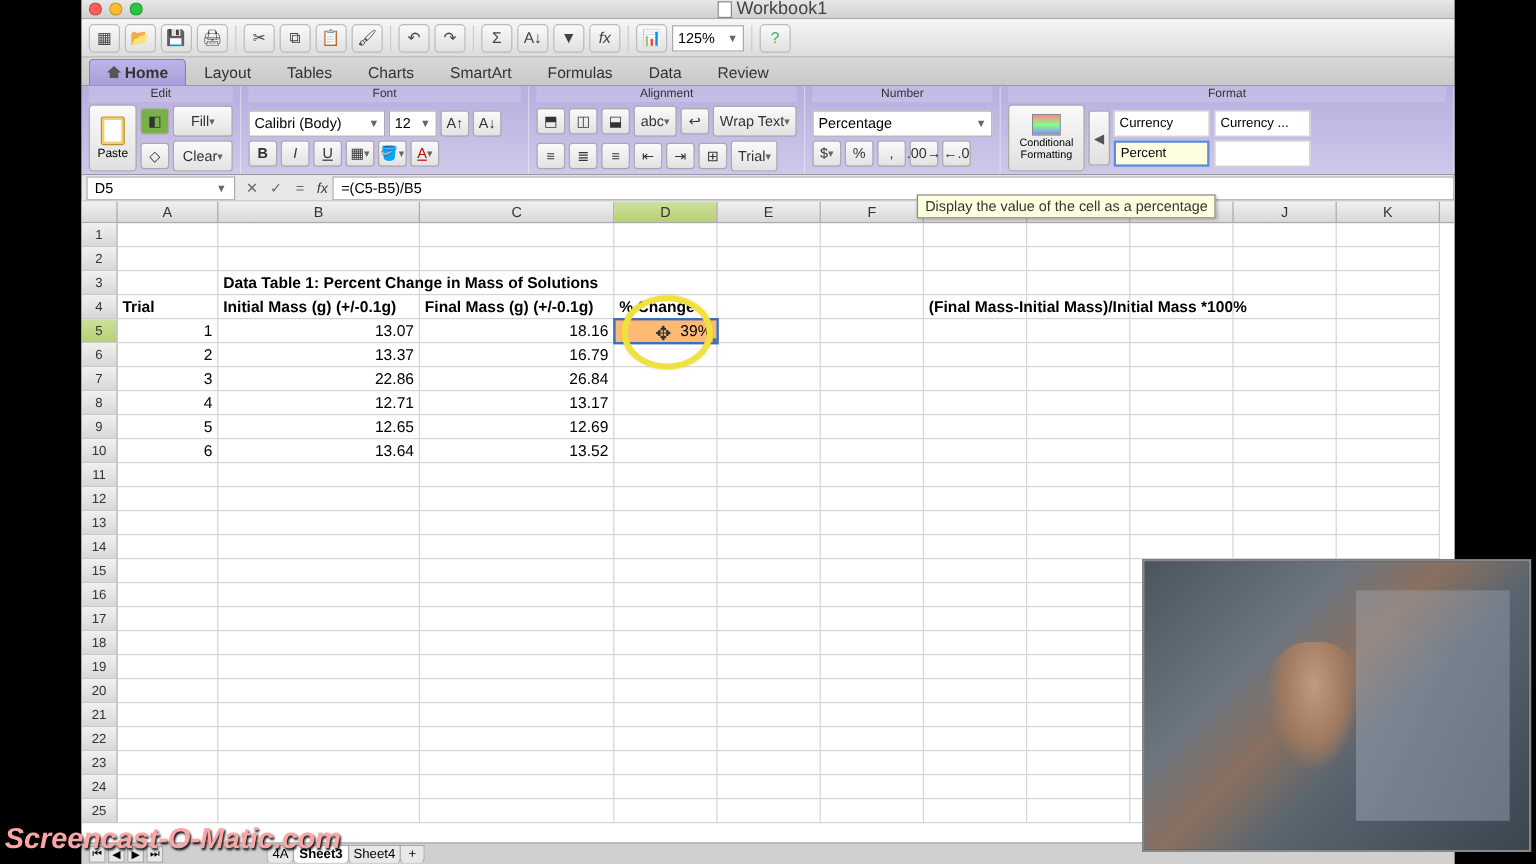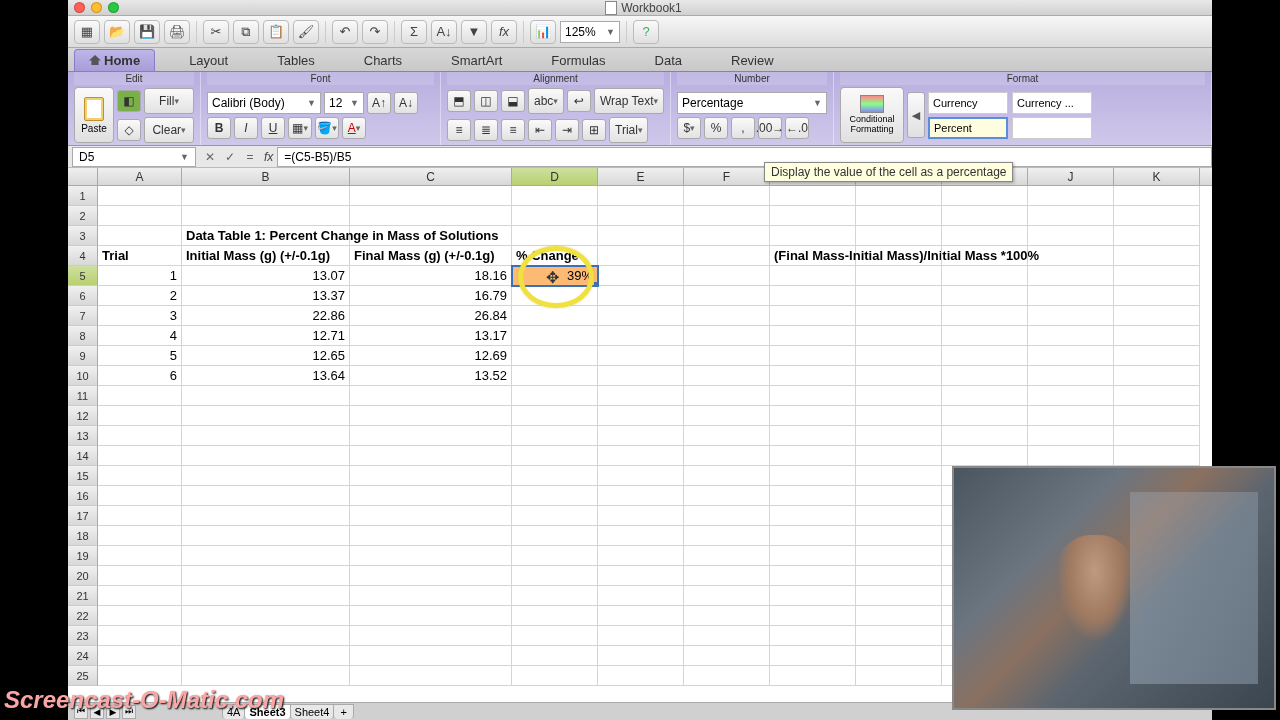--- a/index.html
+++ b/index.html
@@ -3,31 +3,31 @@
 <meta charset="utf-8">
 <style>
   * { box-sizing: border-box; margin: 0; padding: 0; font-family: "Lucida Grande", Arial, sans-serif; }
   body { background: #000; width: 1280px; height: 720px; overflow: hidden; position: relative; }
   .app { position: absolute; left: 68px; top: 0; width: 1144px; height: 720px; background: #e8e8e8; }
   
   
   .titlebar { height: 16px; background: linear-gradient(#e8e8e8,#d0d0d0); display: flex; align-items: center; padding-left: 6px; border-bottom: 1px solid #aaa; }
   .tl-btn { width: 11px; height: 11px; border-radius: 50%; margin-right: 6px; border: 1px solid rgba(0,0,0,0.2); }
   .tl-red { background: #ff5f57; } .tl-yel { background: #febc2e; } .tl-grn { background: #28c840; }
-  .titlebar .title { flex: 1; text-align: center; font-size: 12px; color: #444; display: flex; justify-content: center; align-items: center; gap: 4px; margin-left: -50px; }
+  .titlebar .title { flex: 1; text-align: center; font-size: 15px; color: #444; display: flex; justify-content: center; align-items: center; gap: 4px; margin-left: -50px; }
   .doc-ico { width: 12px; height: 14px; background: #fff; border: 1px solid #888; display:inline-block; }
   
   
   .toolbar1 { height: 32px; background: linear-gradient(#f7f7f7,#dcdcdc); border-bottom: 1px solid #aaa; display: flex; align-items: center; padding: 0 6px; gap: 4px; }
   .tbtn { width: 26px; height: 24px; background: linear-gradient(#fafafa,#e0e0e0); border: 1px solid #bbb; border-radius: 4px; display: flex; align-items: center; justify-content: center; font-size: 13px; color: #444; }
   .sep { width: 1px; height: 22px; background: #ccc; margin: 0 2px; }
   .zoom { width: 60px; height: 22px; background: #fff; border: 1px solid #aaa; font-size: 12px; display:flex; align-items:center; padding:0 4px; justify-content:space-between;text-align:center; }
   
   
-  .ribbon-tabs { height: 24px; background: linear-gradient(#d8d8d8,#c8c8c8); display: flex; align-items: flex-end; padding-left: 6px; border-bottom: 1px solid #8a7acc; gap: 19px; }
+  .ribbon-tabs { height: 24px; background: linear-gradient(#d8d8d8,#c8c8c8); display: flex; align-items: flex-end; padding-left: 6px; border-bottom: 1px solid #8a7acc; }
   .rtab { padding: 3px 14px; font-size: 13px; color: #333; border: 1px solid transparent; border-bottom: none; cursor: pointer; }
   .rtab.active { background: linear-gradient(#bdb6e8,#a89dd8); border: 1px solid #8a7acc; border-bottom: none; border-radius: 4px 4px 0 0; font-weight: bold; }
   .rtab .home-ico { display:inline-block; width:12px; height:10px; background:#555; clip-path: polygon(50% 0,100% 55%,80% 55%,80% 100%,20% 100%,20% 55%,0 55%); margin-right:3px; }
   
   
   .ribbon { height: 74px; background: linear-gradient(#b8aee0,#cfc8ea); border-bottom: 1px solid #999; display: flex; }
   .group { border-right: 1px solid rgba(255,255,255,0.4); padding: 0 6px 2px; display:flex; flex-direction:column; }
   .group-label { font-size: 10px; text-align: center; color: #333; padding: 1px 0; background: rgba(255,255,255,0.15); }
   .group-content { flex:1; display:flex; align-items:center; gap:3px; padding-top:2px; }
   .rbtn { height: 22px; background: linear-gradient(#fafafa,#e2e2e2); border: 1px solid #aaa; border-radius: 3px; display:flex; align-items:center; justify-content:center; font-size:12px; color:#333; padding:12px 5px; }

